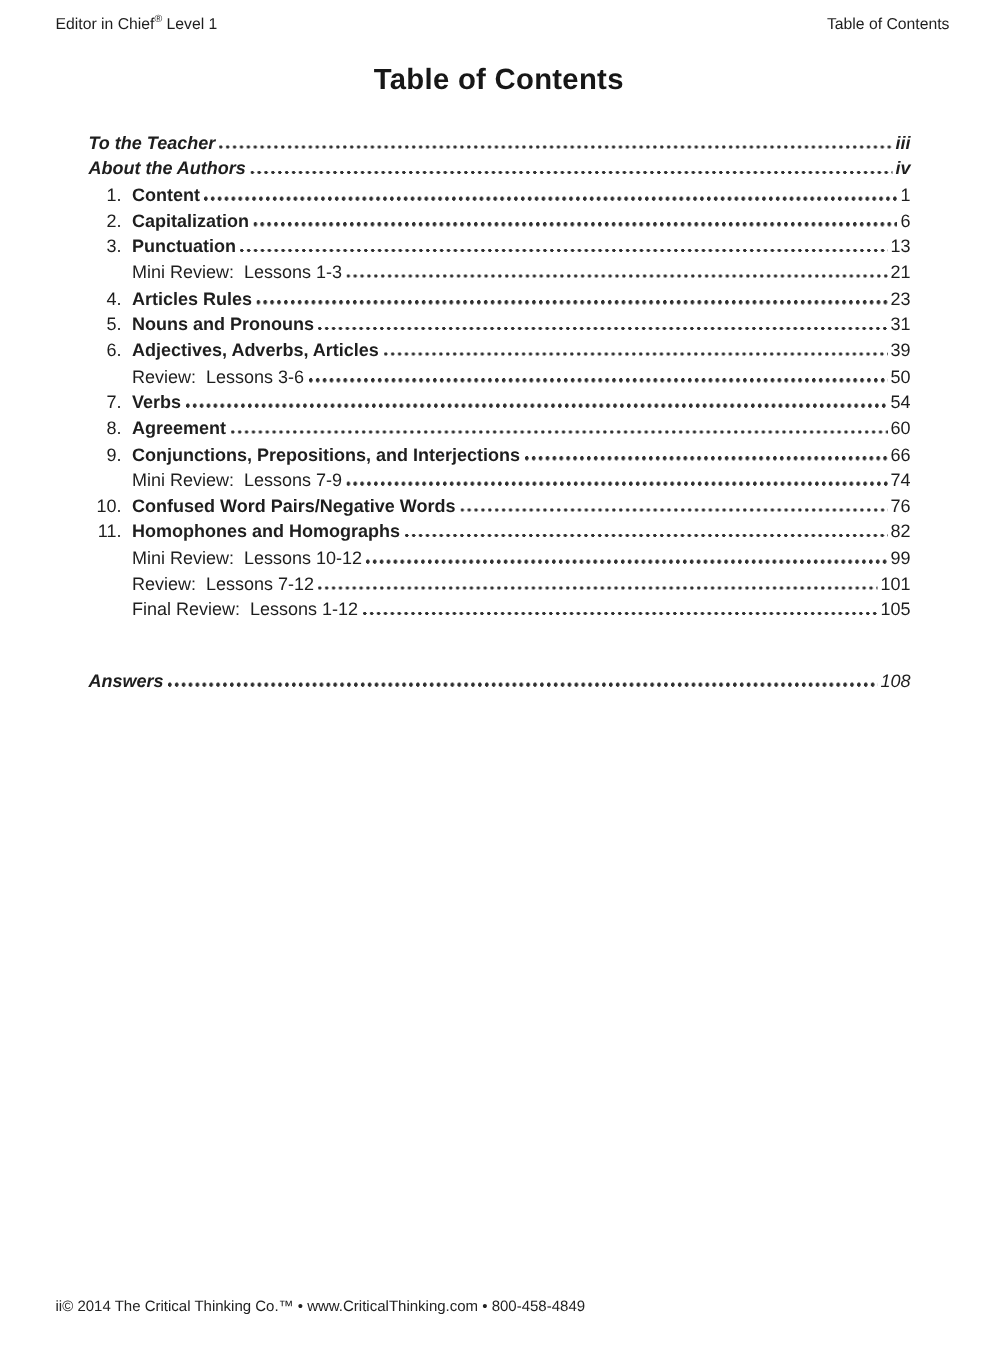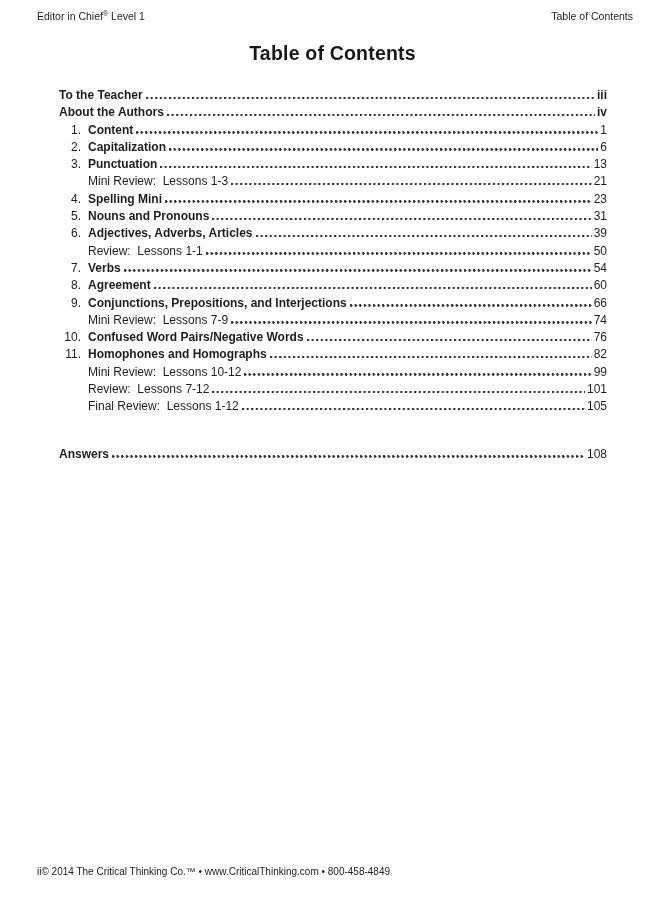--- a/index.html
+++ b/index.html
@@ -25,21 +25,21 @@
     letter-spacing:0.2px;
     color:#171717;
   }
   .toc{
     margin-top:22px;
     padding:0 58px 0 37px;
     font-size:12px;
     line-height:17.3px;
   }
   .toc-row{display:flex;align-items:baseline;}
-  .toc-row.ind0{padding-left:22px;}
+  .toc-row.ind0{padding-left:22px;font-style:italic;}
   .toc-row.ind2{padding-left:51px;}
   .toc-num{
     flex:0 0 51px;
     box-sizing:border-box;
     text-align:right;
     padding-right:7px;
     white-space:nowrap;
   }
   .toc-label{white-space:pre-wrap;}
   .b{font-weight:bold;}
@@ -110,39 +110,39 @@
     <span class="toc-page">13</span>
   </div>
       <div class="toc-row ind2">
 
     <span class="toc-label">Mini Review:  Lessons 1-3</span>
     <span class="leader"></span>
     <span class="toc-page">21</span>
   </div>
       <div class="toc-row ind1">
     <span class="toc-num">4.</span>
-    <span class="toc-label b">Spelling Mini</span>
+    <span class="toc-label b">Articles Rules</span>
     <span class="leader"></span>
     <span class="toc-page">23</span>
   </div>
       <div class="toc-row ind1">
     <span class="toc-num">5.</span>
     <span class="toc-label b">Nouns and Pronouns</span>
     <span class="leader"></span>
     <span class="toc-page">31</span>
   </div>
       <div class="toc-row ind1">
     <span class="toc-num">6.</span>
     <span class="toc-label b">Adjectives, Adverbs, Articles</span>
     <span class="leader"></span>
     <span class="toc-page">39</span>
   </div>
       <div class="toc-row ind2">
 
-    <span class="toc-label">Review:  Lessons 1-1</span>
+    <span class="toc-label">Review:  Lessons 3-6</span>
     <span class="leader"></span>
     <span class="toc-page">50</span>
   </div>
       <div class="toc-row ind1">
     <span class="toc-num">7.</span>
     <span class="toc-label b">Verbs</span>
     <span class="leader"></span>
     <span class="toc-page">54</span>
   </div>
       <div class="toc-row ind1">

